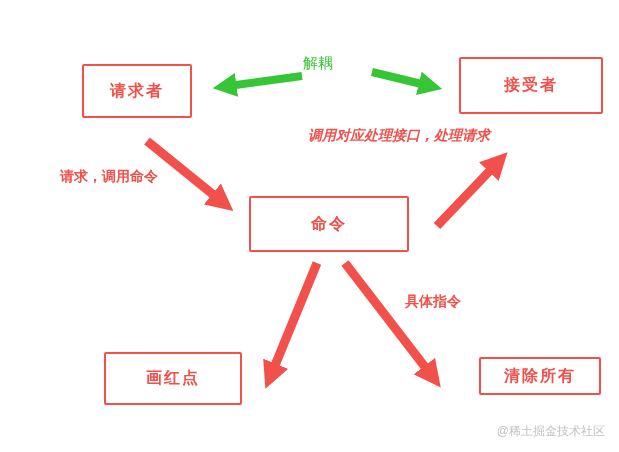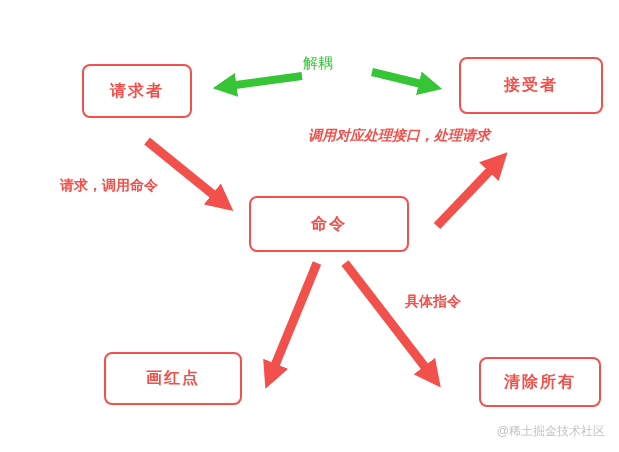--- a/index.html
+++ b/index.html
@@ -39,49 +39,49 @@
     fill: none;
   }
   .head-red { fill: var(--red); }
   .head-green { fill: var(--green); }
   .node {
     position: absolute;
     display: flex;
     align-items: center;
     justify-content: center;
     border: 2px solid var(--red);
-    border-radius: 8px;
+    border-radius: 2px;
     background: #ffffff;
     color: var(--red);
     font-weight: bold;
     font-size: 16px;
     letter-spacing: 2px;
   }
   .node-requester { left: 82px;  top: 64px;  width: 110px; height: 54px; }
   .node-receiver  { left: 459px; top: 57px;  width: 144px; height: 57px; }
   .node-command   { left: 249px; top: 196px; width: 160px; height: 56px; }
   .node-drawdot   { left: 104px; top: 352px; width: 138px; height: 53px; }
-  .node-clearall  { left: 479px; top: 357px; width: 122px; height: 50px; }
+  .node-clearall  { left: 479px; top: 357px; width: 122px; height: 38px; }
   .edge-label {
     position: absolute;
     color: var(--red);
     font-weight: bold;
     font-size: 14px;
     white-space: nowrap;
   }
   .label-decouple {
     position: absolute;
     left: 303px; top: 54px;
     color: var(--green);
     font-weight: normal;
     font-size: 15px;
     white-space: nowrap;
   }
   .label-handle   { left: 308px; top: 127px; font-style: italic; }
-  .label-request  { left: 60px;  top: 168px; margin-top: 9px; }
+  .label-request  { left: 60px;  top: 168px; }
   .label-concrete { left: 405px; top: 293px; }
   .watermark {
     position: absolute;
     right: 14px;
     bottom: 12px;
     color: var(--watermark);
     font-size: 12px;
     white-space: nowrap;
   }
 </style>

